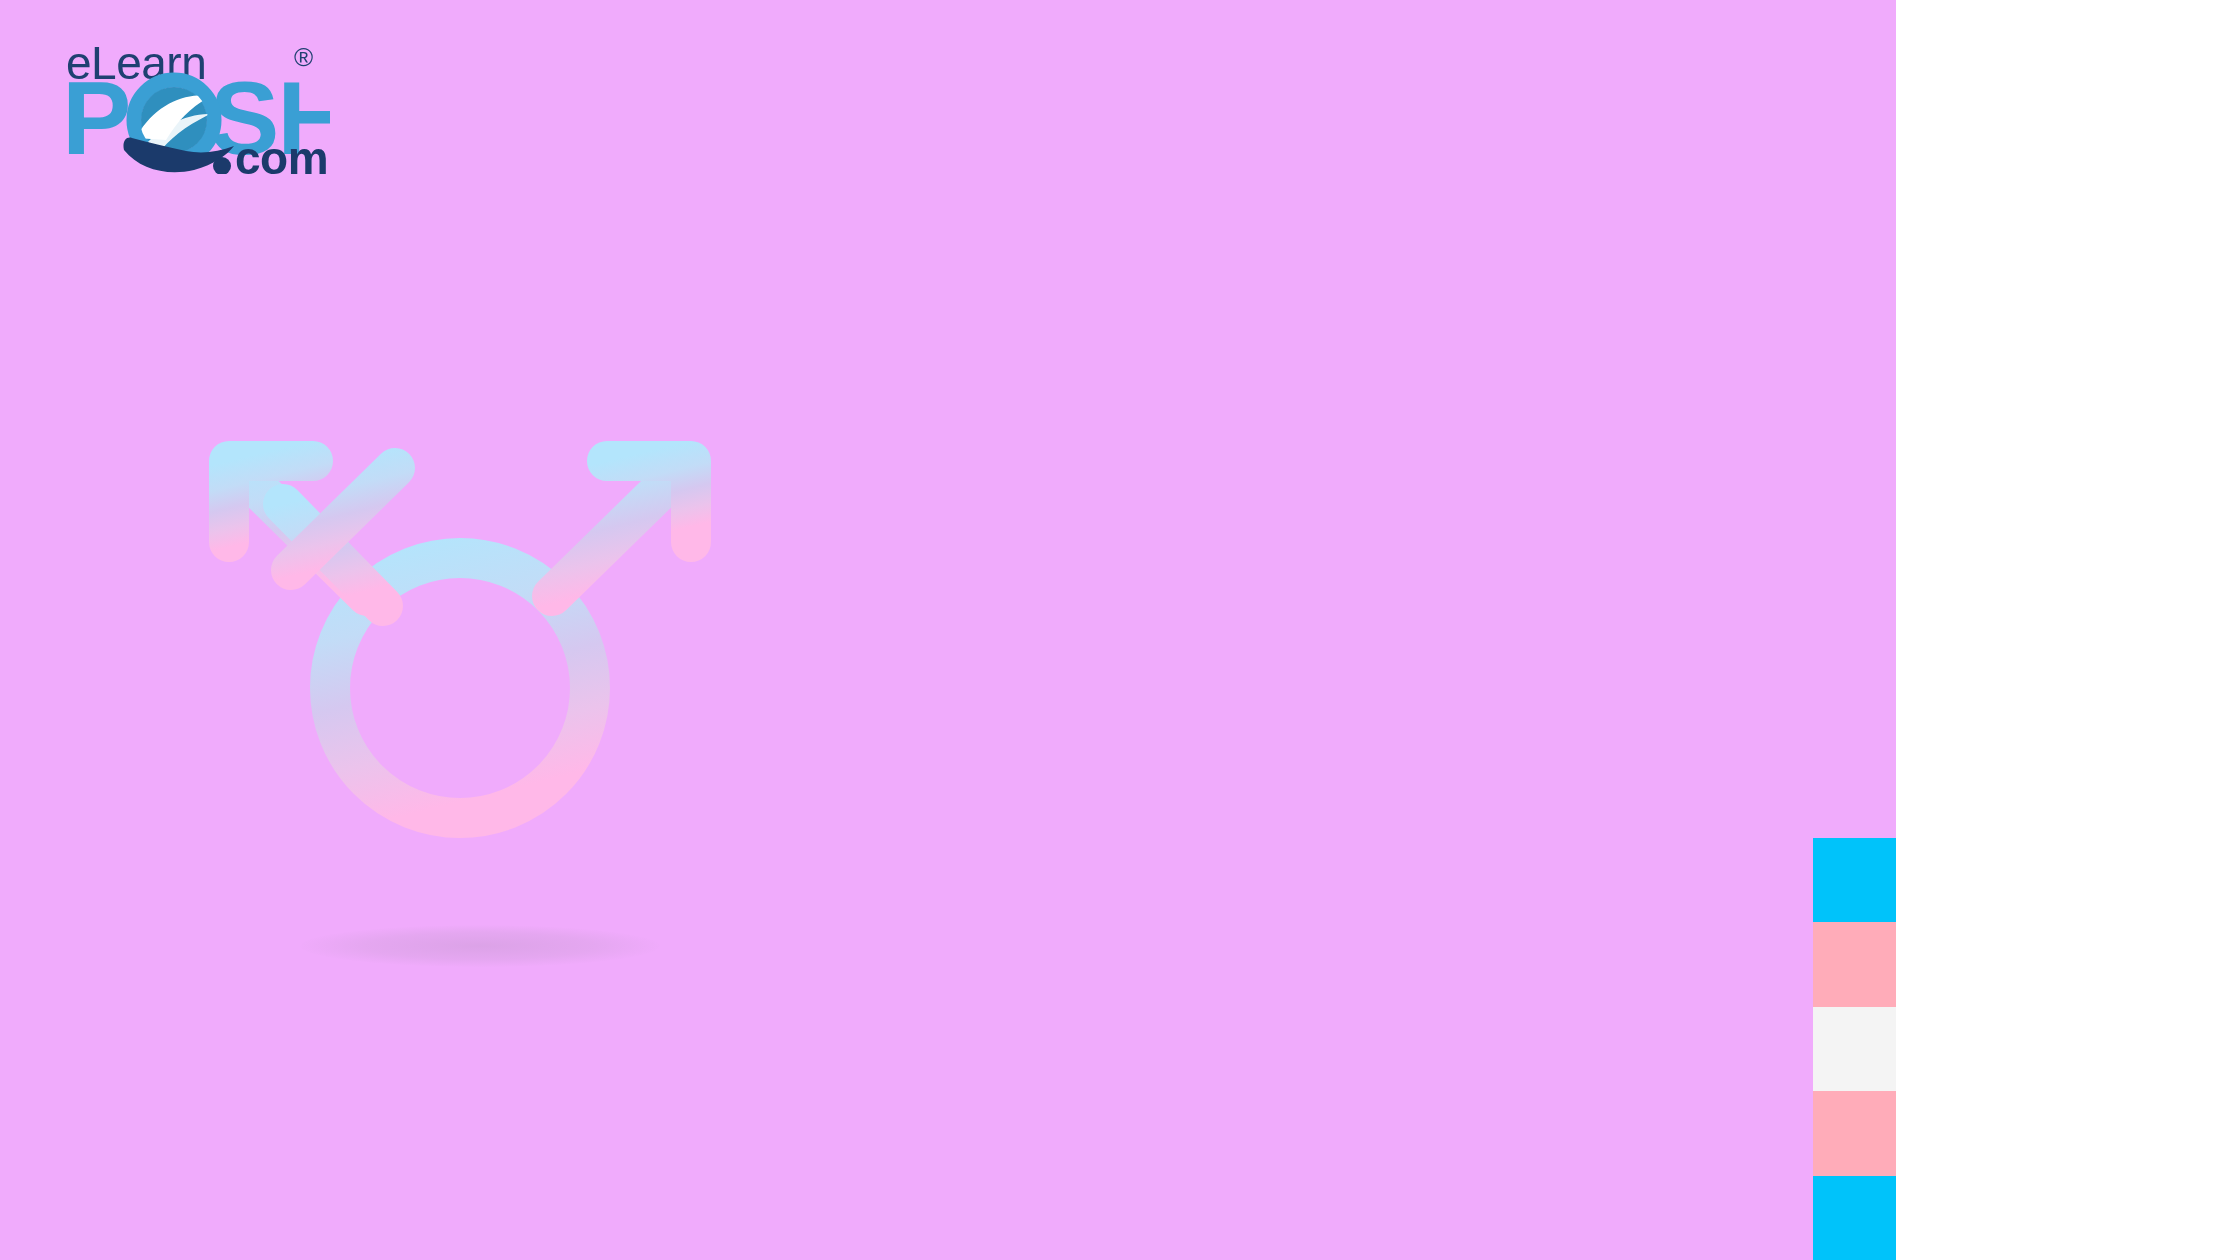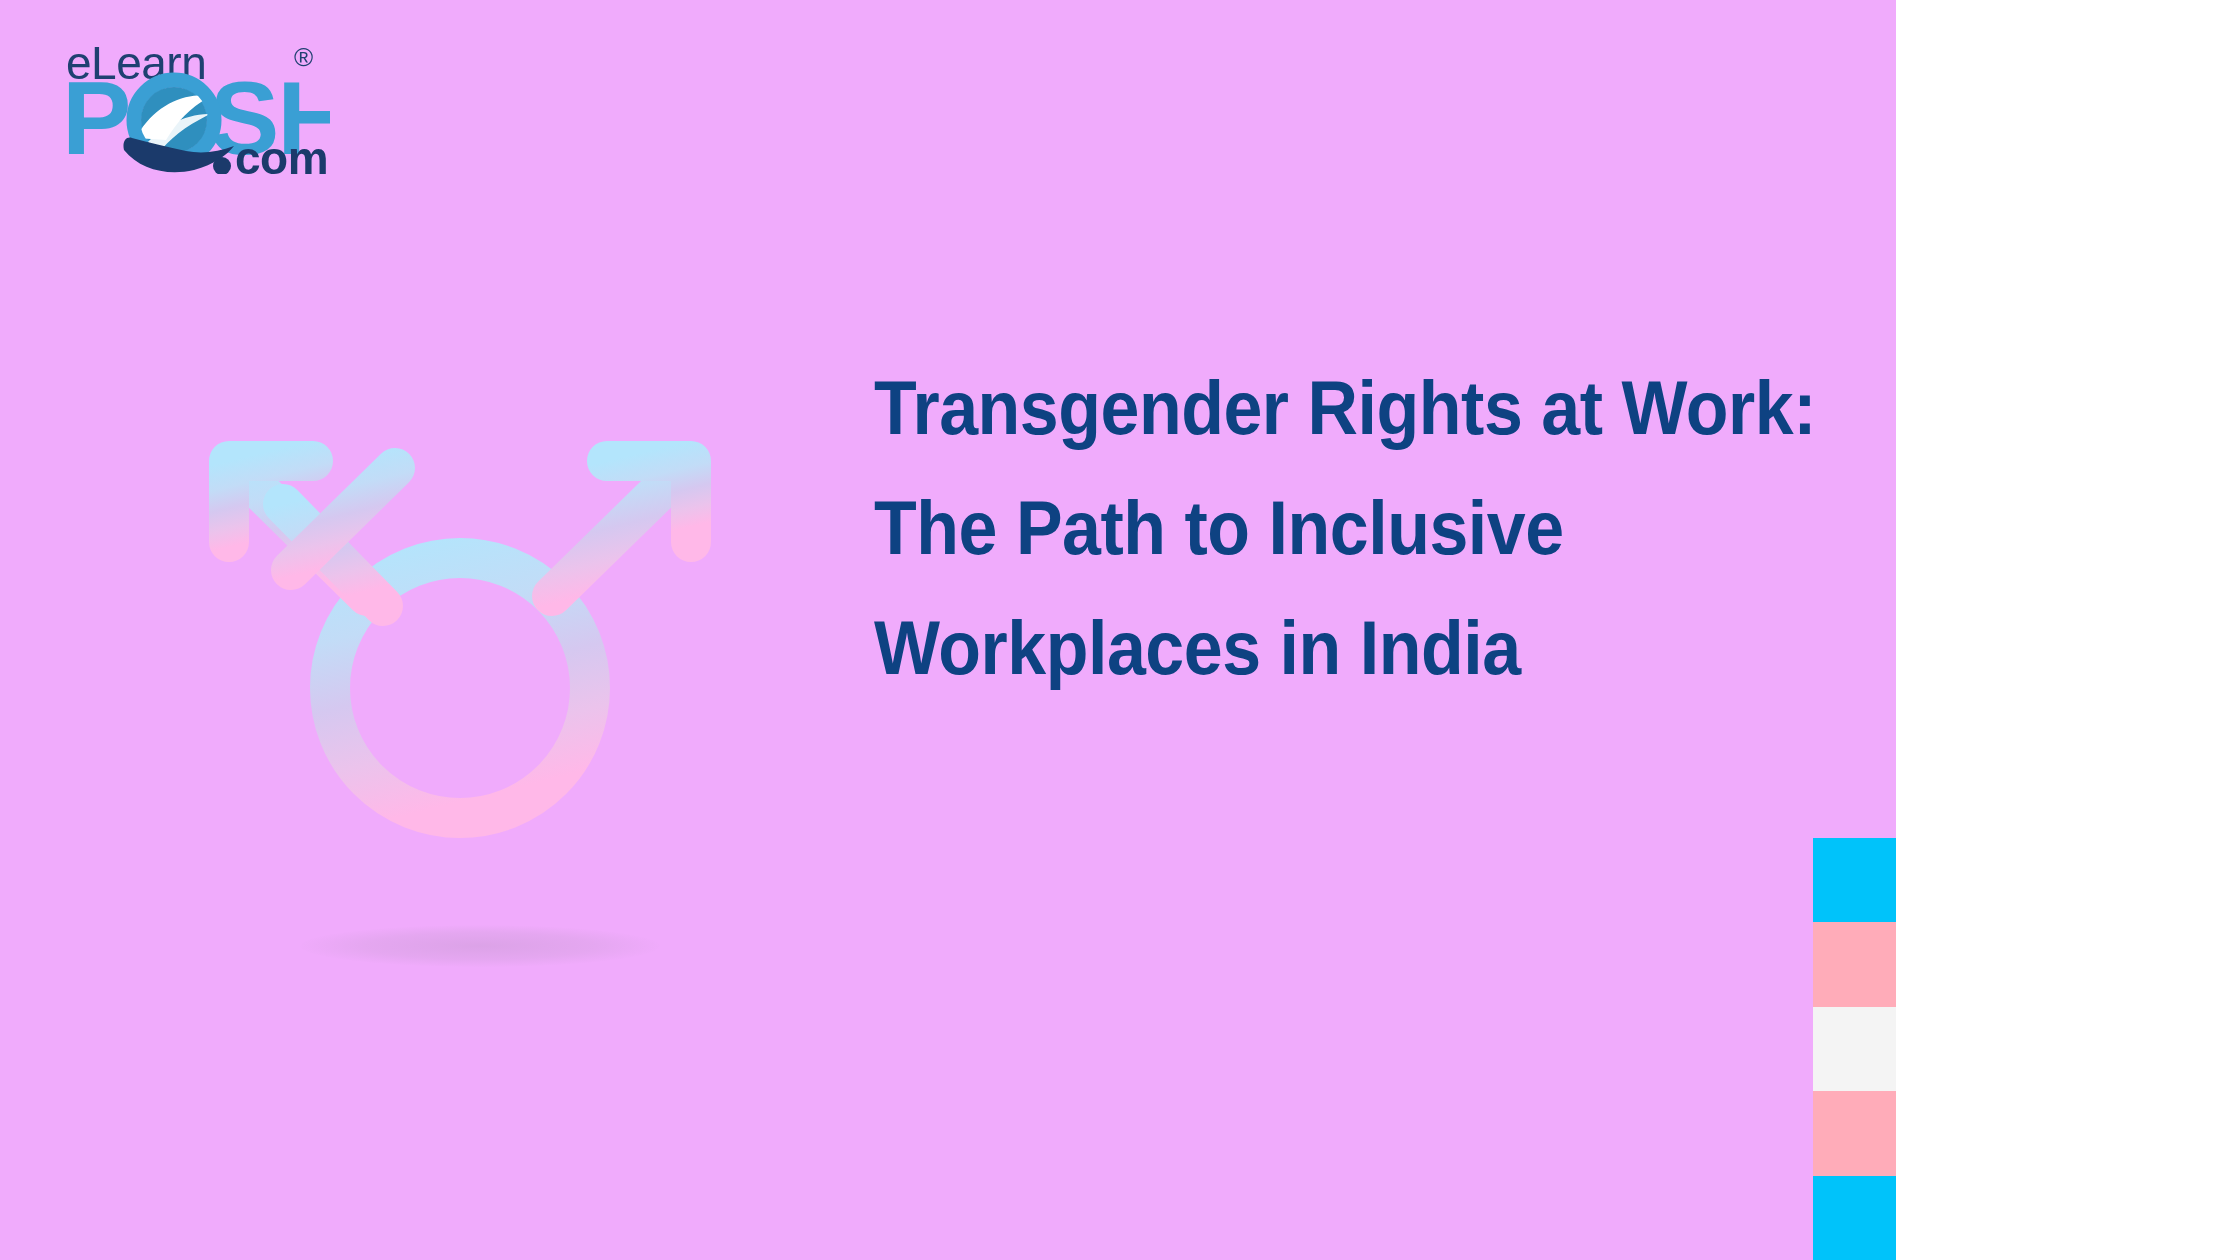--- a/index.html
+++ b/index.html
@@ -175,25 +175,20 @@
         <path d="M 192 278 L 60 148"></path>
 
         <path d="M 138 143 L 54 143 L 54 224"></path>
 
         <path d="M 108 186 L 208 288"></path>
         <path d="M 220 150 L 116 252"></path>
       </g>
     </svg>
   </div>
 
-  <div id="title">
-    <div class="line" style="color: rgb(14, 66, 130);">Transgender Rights at Work:</div>
-    <div class="line" style="color: rgb(14, 66, 130);">The Path to Inclusive</div>
-    <div class="line" style="color: rgb(14, 66, 130);">Workplaces in India</div>
-  </div>
 
   <div id="flag">
     <div class="stripe" style="background: rgb(0, 195, 250);"></div>
     <div class="stripe" style="background: rgb(255, 172, 185);"></div>
     <div class="stripe" style="background: rgb(244, 244, 244);"></div>
     <div class="stripe" style="background: rgb(255, 172, 185);"></div>
     <div class="stripe" style="background: rgb(0, 195, 250);"></div>
   </div>
 
 </div>

